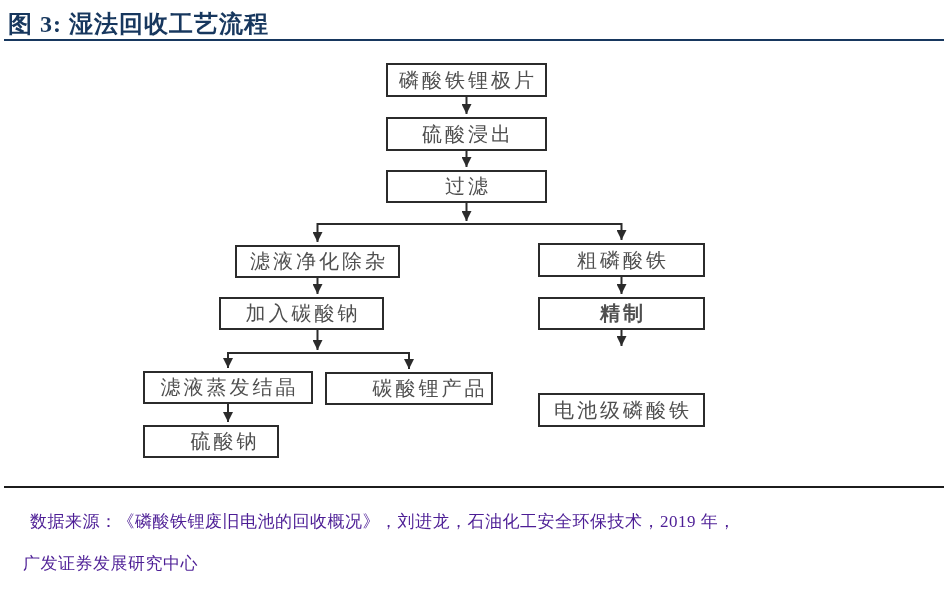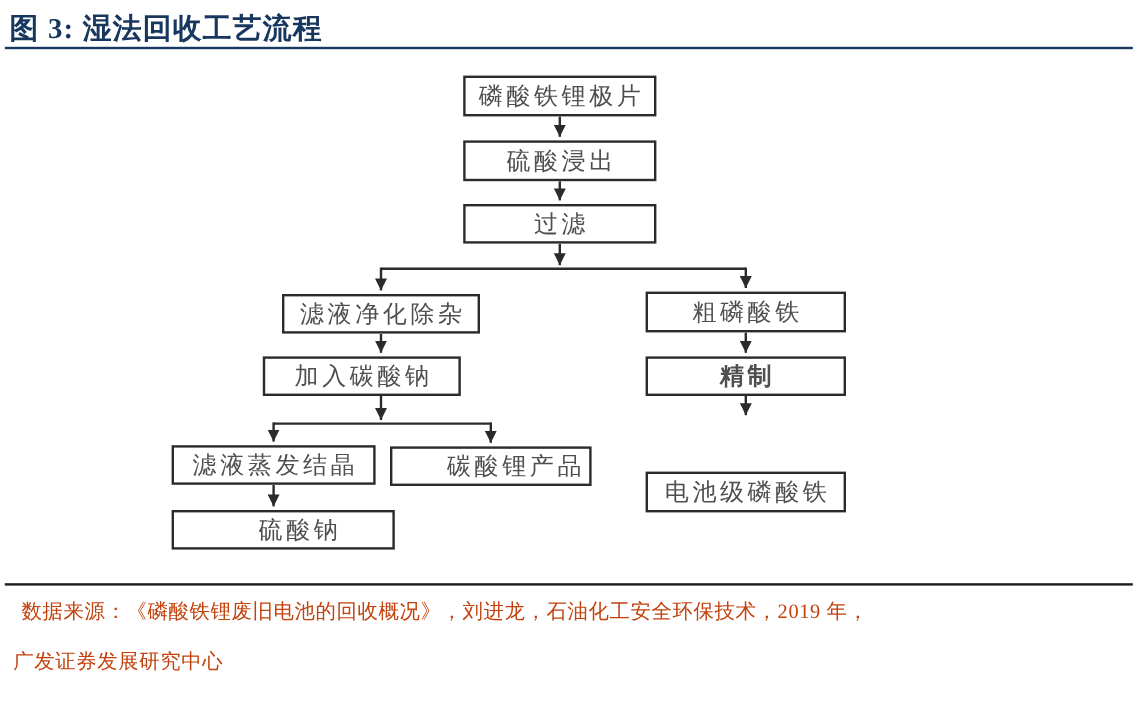--- a/index.html
+++ b/index.html
@@ -41,30 +41,30 @@
   .n0  { left: 386px; top:  63px; width: 161px; height: 34px; }
   .n1  { left: 386px; top: 117px; width: 161px; height: 34px; }
   .n2  { left: 386px; top: 170px; width: 161px; height: 33px; }
   .n3  { left: 235px; top: 245px; width: 165px; height: 33px; }
   .n4  { left: 538px; top: 243px; width: 167px; height: 34px; }
   .n5  { left: 219px; top: 297px; width: 165px; height: 33px; }
   .n6  { left: 538px; top: 297px; width: 167px; height: 33px; font-weight: bold; }
   .n7  { left: 143px; top: 371px; width: 170px; height: 33px; text-align: center; }
   .n8  { left: 325px; top: 372px; width: 168px; height: 33px; padding-left: 39px; }
   .n9  { left: 538px; top: 349px; width: 167px; height: 34px; margin-top: 44px; }
-  .n10 { left: 143px; top: 425px; width: 186px; height: 33px; padding-left: 25px; }
+  .n10 { left: 143px; top: 425px; width: 136px; height: 33px; padding-left: 25px; }
 
   
   .footer-rule {
     position: absolute; left: 4px; top: 486px;
     width: 940px; height: 2px; background: #1c1c1c;
   }
   .src-line {
-    position: absolute; margin: 0;
-    font-size: 17px; color: #c2410c;
+    position: absolute; margin: 12px;
+    font-size: 17px; color: #4c1d95;
     letter-spacing: 0.5px; white-space: nowrap;
     font-family: "Liberation Serif", "DejaVu Serif", serif;
   }
   .src-line-1 { left: 18px; top: 498px; }
   .src-line-2 { left: 11px; top: 540px; }
 </style>
 </head>
 <body>
 
 <div class="page">

